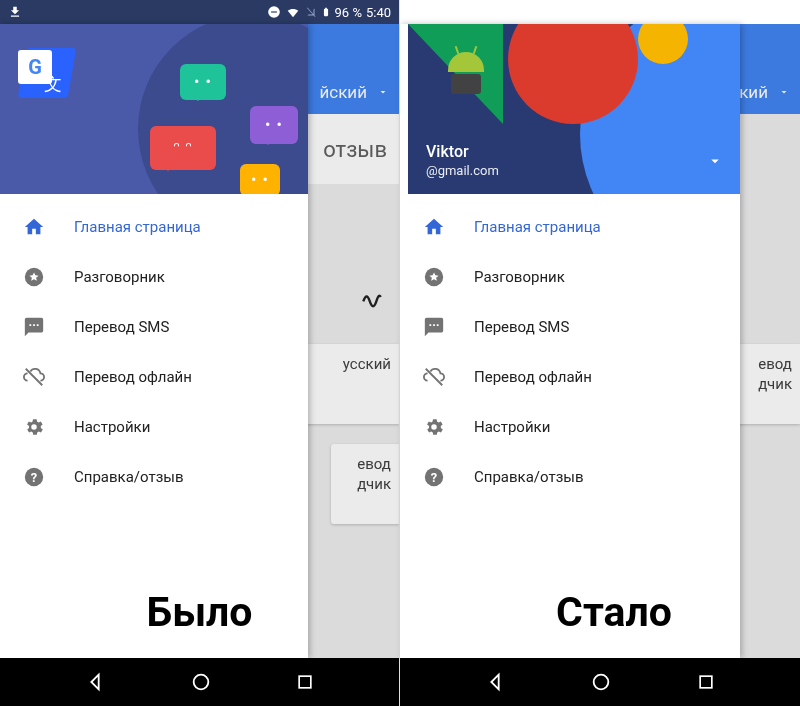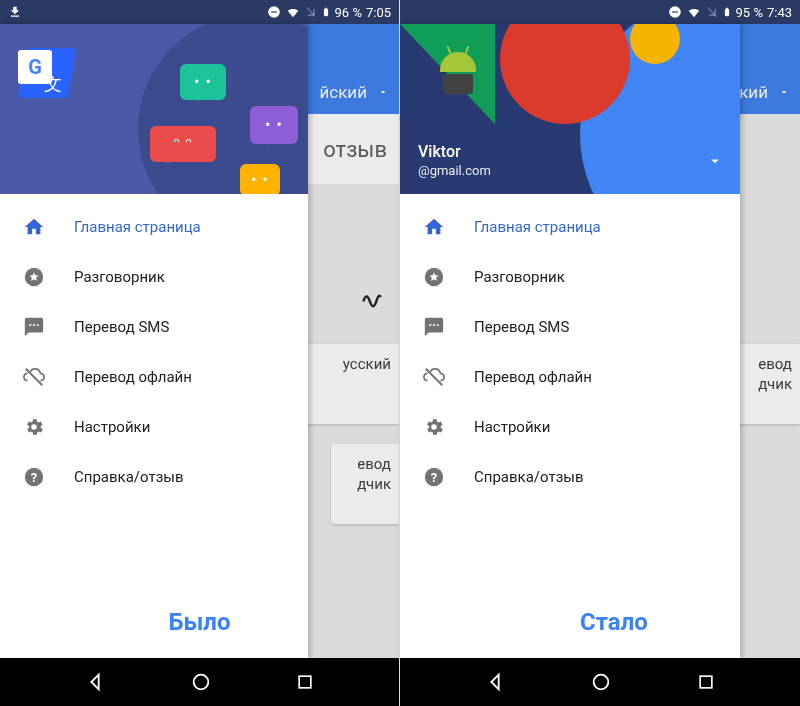--- a/index.html
+++ b/index.html
@@ -163,26 +163,26 @@
   }
   .bubble::after {
     content:"";
     position:absolute;
     bottom:-7px; left:12px;
     border:6px solid transparent;
     border-top-color: inherit;
   }
   .bubble.green { background:#1fc39a; border-top-color:#1fc39a; width:46px; height:36px; top:40px; left:180px; }
   .bubble.purple { background:#8e5ed6; border-top-color:#8e5ed6; width:48px; height:38px; top:82px; left:250px; }
-  .bubble.red { background:#ea4b4b; border-top-color:#ea4b4b; width:66px; height:36px; top:102px; left:150px; }
+  .bubble.red { background:#ea4b4b; border-top-color:#ea4b4b; width:66px; height:44px; top:102px; left:150px; }
   .bubble.yellow { background:#ffb300; border-top-color:#ffb300; width:40px; height:32px; top:140px; left:240px; }
   .face { font-size:16px; letter-spacing:1px; line-height:1; }
 
   
-  .drawer-header-after { background:#283a71; }
+  .drawer-header-after { background:#283a71;margin-left:8px; }
   .hdr-circle { position:absolute; border-radius:50%; }
   .hdr-circle.red { background:#db3b2d; width:130px; height:130px; top:-30px; left:100px; }
   .hdr-circle.yellow { background:#f4b400; width:50px; height:50px; top:-10px; left:230px; }
   .hdr-circle.blue { background:#4285f4; width:280px; height:280px; top:-30px; right:-120px; }
   .hdr-circle.green-tri {
     width:0; height:0; border-radius:0;
     border-left:95px solid transparent;
     border-top:100px solid #0f9d58;
     position:absolute; top:0; left:0;
   }
@@ -234,23 +234,23 @@
     flex:none;
   }
 
   
   .caption {
     position: absolute;
     bottom: 70px;
     left: 0;
     right: 0;
     text-align: center;
-    font-size: 24px;
+    font-size: 41px;
     font-weight: 700;
-    color: #3b82f6;
+    color: #000000;
     pointer-events: none;
   }
   .caption.wide { left:28px; }
 
   
   .navbar {
     position:absolute; bottom:0; left:0; right:0;
     height:48px; background:#000;
     display:flex; align-items:center; justify-content:space-evenly;
   }
@@ -281,21 +281,21 @@
         <svg width="16" height="14" viewBox="0 0 24 24" fill="#fff">
             <path d="M12 21l9-11c-5-4-13-4-18 0l9 11z"></path>
           </svg>
         <svg width="12" height="14" viewBox="0 0 24 24" fill="#9aa5c9">
             <path d="M19 5v14H5l2-2h10V7l2-2zM5 3l16 18-1 1L4 4l1-1z"></path>
           </svg>
         <svg width="10" height="14" viewBox="0 0 24 24" fill="#fff">
             <path d="M15 4h-1V2h-4v2H9C8 4 7 5 7 6v14c0 1 1 2 2 2h6c1 0 2-1 2-2V6c0-1-1-2-2-2z"></path>
           </svg>
         <span>96 %</span>
-        <span>7:05</span>
+        <span>5:40</span>
       </div>
     </div>
 
     <div class="app-behind">
       <div class="app-behind-topbar">
         <span class="lang">
           <span>йский</span>
           <svg width="12" height="12" viewBox="0 0 24 24" fill="#fff">
               <path d="M7 10l5 5 5-5z"></path>
             </svg>
@@ -402,40 +402,20 @@
       <svg width="22" height="22" viewBox="0 0 24 24" fill="none" stroke="#fff" stroke-width="2">
           <circle cx="12" cy="12" r="8"></circle>
         </svg>
       <svg width="20" height="20" viewBox="0 0 24 24" fill="none" stroke="#fff" stroke-width="2">
           <rect x="5" y="5" width="14" height="14"></rect>
         </svg>
     </div>
   </div>
 
   <div class="phone">
-    <div class="status-bar">
-      <div class="status-left"></div>
-      <div class="status-right">
-        <svg width="14" height="14" viewBox="0 0 24 24" fill="#fff">
-            <circle cx="12" cy="12" r="10"></circle>
-            <rect x="7" y="11" width="10" height="2" fill="#2a3a63"></rect>
-          </svg>
-        <svg width="16" height="14" viewBox="0 0 24 24" fill="#fff">
-            <path d="M12 21l9-11c-5-4-13-4-18 0l9 11z"></path>
-          </svg>
-        <svg width="12" height="14" viewBox="0 0 24 24" fill="#9aa5c9">
-            <path d="M19 5v14H5l2-2h10V7l2-2zM5 3l16 18-1 1L4 4l1-1z"></path>
-          </svg>
-        <svg width="10" height="14" viewBox="0 0 24 24" fill="#fff">
-            <path d="M15 4h-1V2h-4v2H9C8 4 7 5 7 6v14c0 1 1 2 2 2h6c1 0 2-1 2-2V6c0-1-1-2-2-2z"></path>
-          </svg>
-        <span>95 %</span>
-        <span>7:43</span>
-      </div>
-    </div>
 
     <div class="app-behind">
       <div class="app-behind-topbar">
         <span class="lang">
           <span>йский</span>
           <svg width="12" height="12" viewBox="0 0 24 24" fill="#fff">
               <path d="M7 10l5 5 5-5z"></path>
             </svg>
         </span>
       </div>

